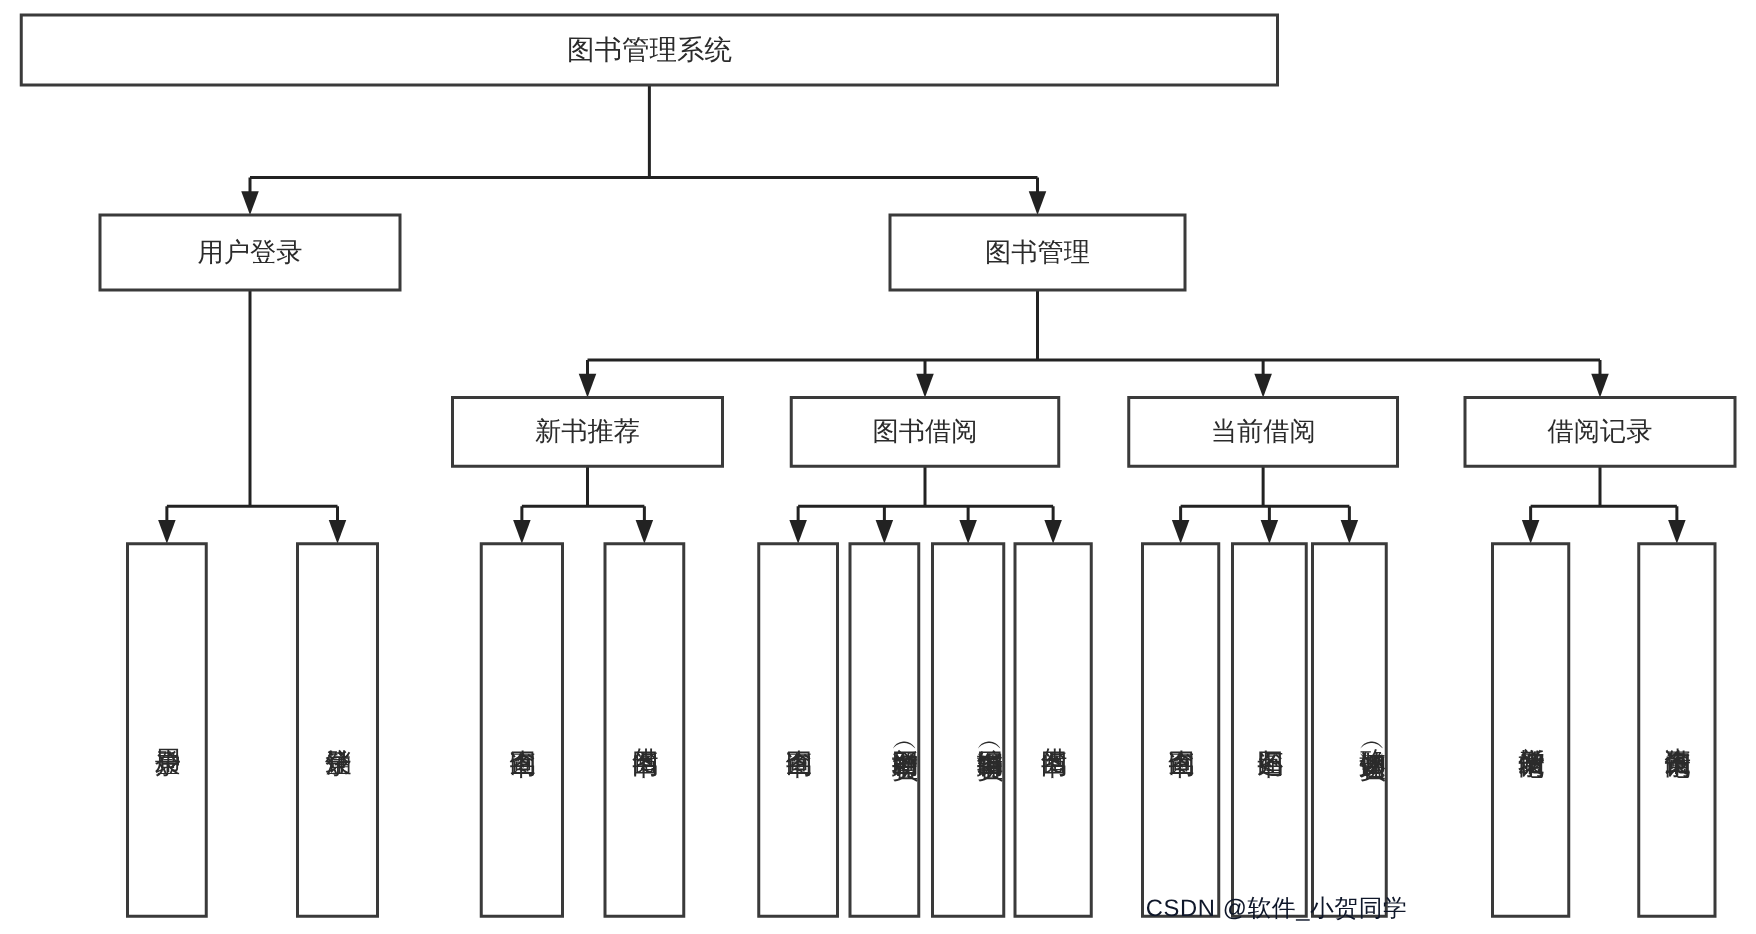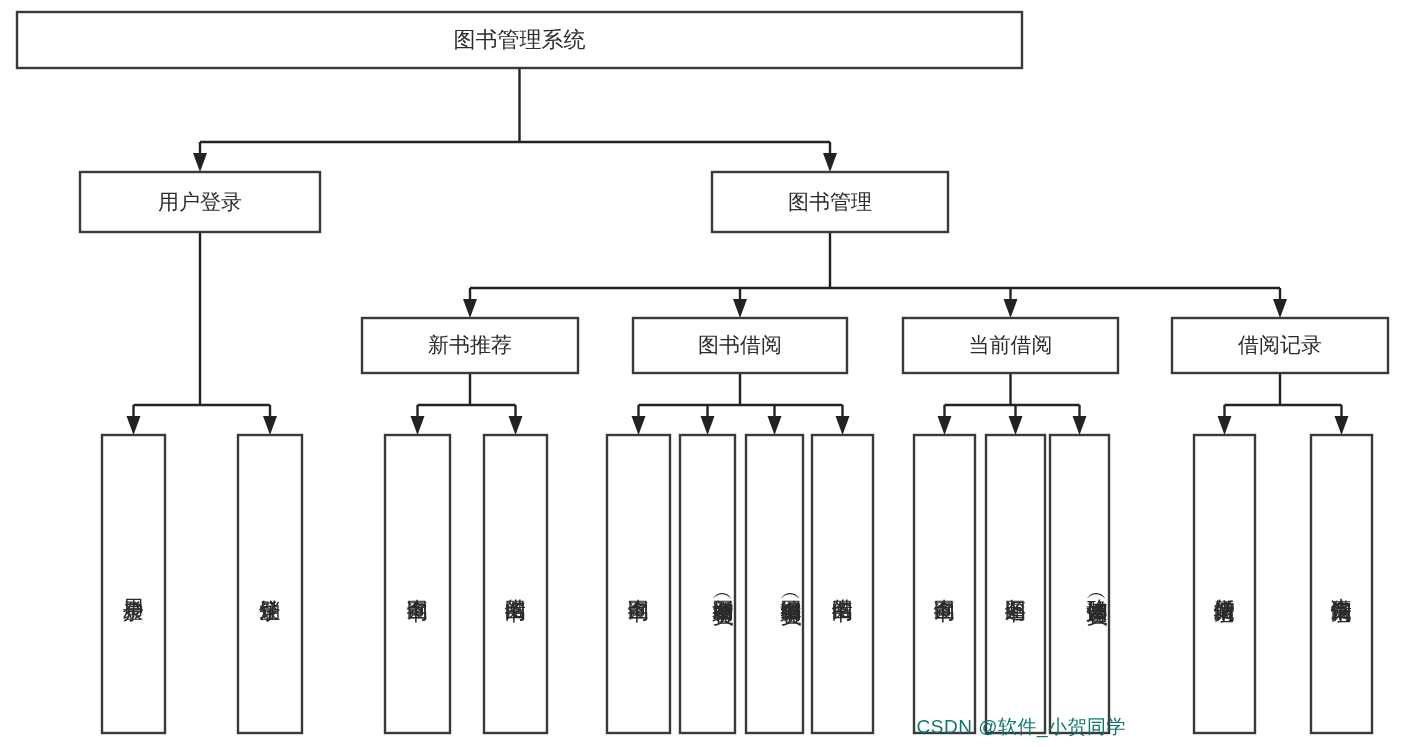--- a/index.html
+++ b/index.html
@@ -72,21 +72,21 @@
     display: flex;
     align-items: flex-start;
     justify-content: center;
   }
   .watermark {
     position: absolute;
     right: 10px;
     bottom: 7px;
     font-family: "Liberation Sans", "DejaVu Sans", sans-serif;
     font-size: 19px;
-    color: #0f766e;
+    color: #0f172a;
     letter-spacing: 0.5px;
     user-select: none;
   }
 </style>
 </head>
 <body>
 
 <div id="diagram-root">
   <svg id="diagram-svg" viewBox="0 0 1405 747" xmlns="http://www.w3.org/2000/svg">
     <g id="connectors-layer">

